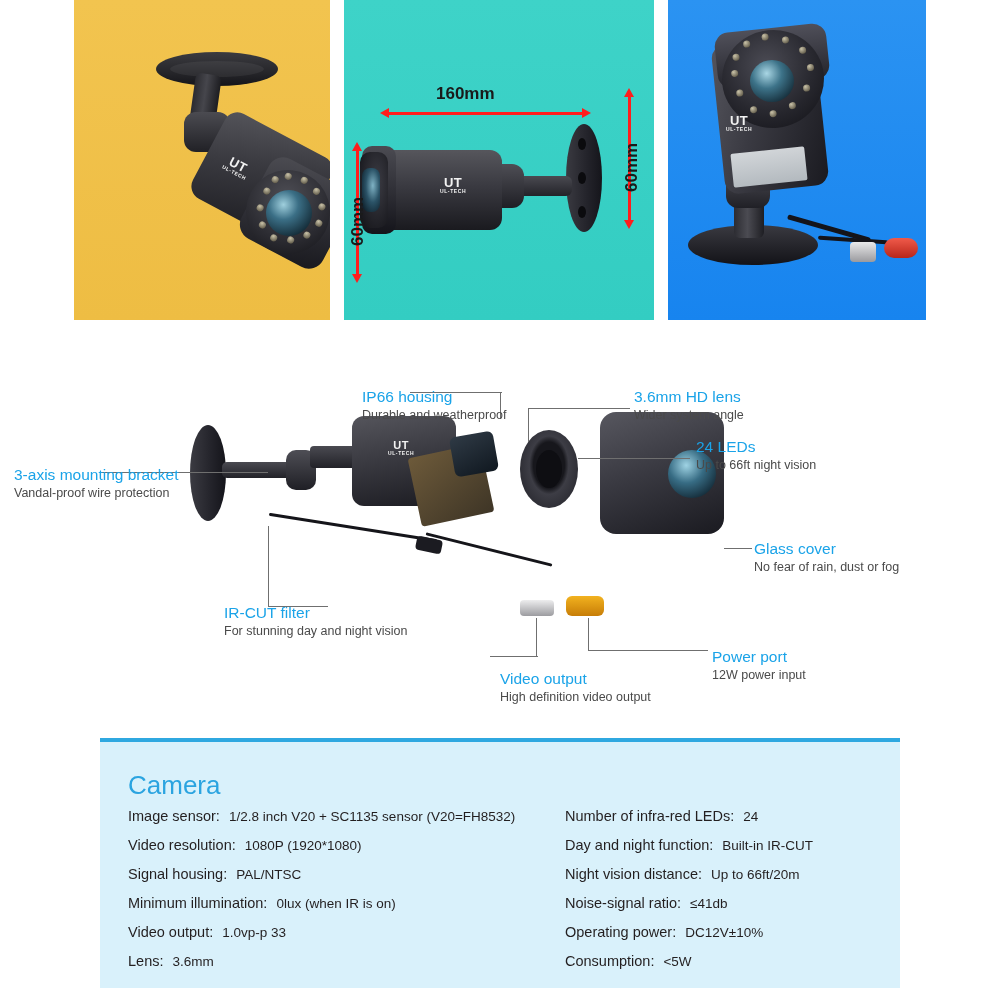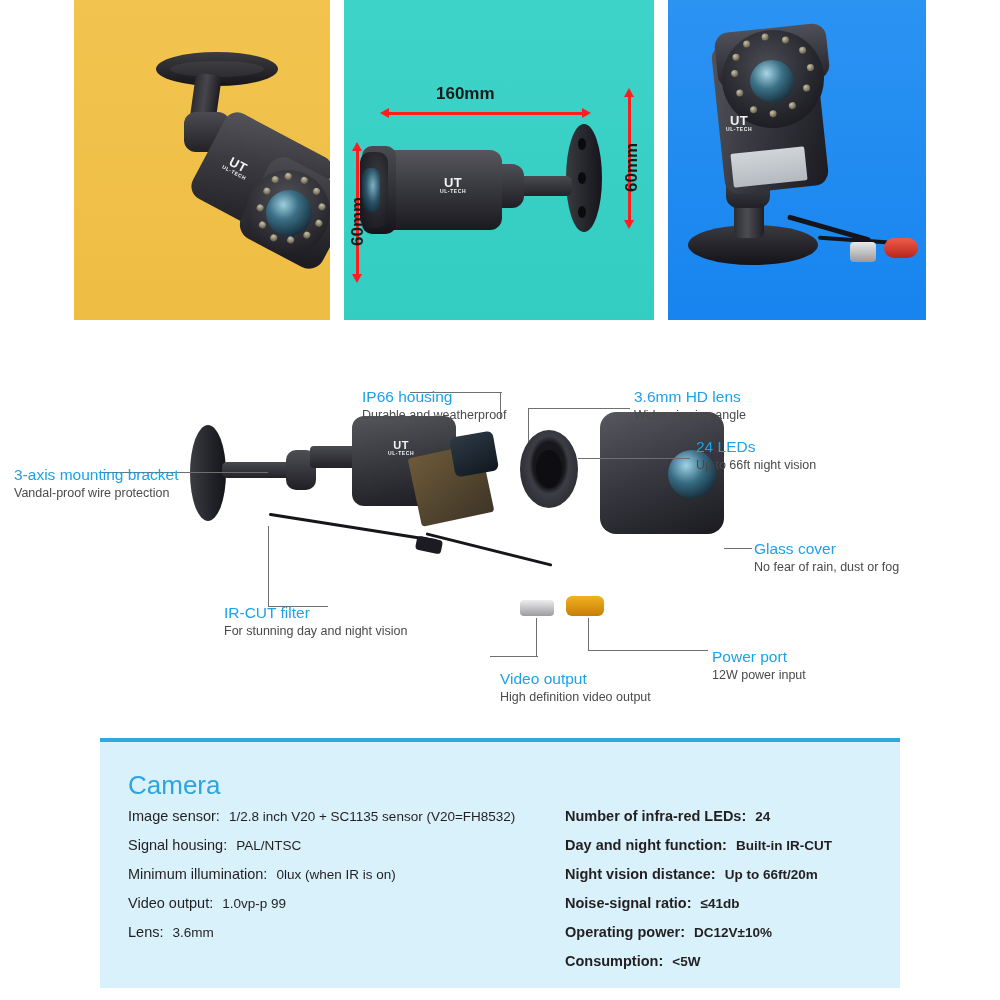--- a/index.html
+++ b/index.html
@@ -275,21 +275,21 @@
     position: absolute; left: 100px; top: 738px; width: 800px; height: 250px;
     background: #d9f1fb; border-top: 4px solid #2fa8e0;
   }
   .spec-title {
     position: absolute; left: 28px; top: 28px;
     color: #2ba4e0; font-size: 26px; font-family: "Liberation Sans", sans-serif;
   }
   .spec-cols { position: absolute; left: 0; top: 66px; width: 800px; display: flex; }
   .spec-col { }
   .spec-col.left { width: 455px; padding-left: 28px; }
-  .spec-col.right { width: 345px; padding-left: 10px; font-weight: bold; }
+  .spec-col.right { width: 345px; padding-left: 10px; }
   .spec-row { display: flex; align-items: baseline; margin-bottom: 13px; }
   .spec-label {
     color: #231f20; font-size: 14.5px; white-space: nowrap;
     font-family: "Liberation Sans", sans-serif;
   }
   .spec-value {
     color: #231f20; font-size: 13.5px; white-space: nowrap; margin-left: 9px;
     font-family: "Liberation Sans", sans-serif;
   }
 </style>
@@ -429,21 +429,21 @@
     <div class="lead" style="left:490px; top:326px; width:48px;"></div>
     <div class="lead" style="left:588px; top:288px; width:1px; height:32px;"></div>
     <div class="lead" style="left:588px; top:320px; width:120px;"></div>
 
     <div class="callout" style="left:362px; top:30px;margin-top:28px;">
       <div class="title">IP66 housing</div>
       <div class="sub">Durable and weatherproof</div>
     </div>
     <div class="callout" style="left:634px; top:58px;">
       <div class="title">3.6mm HD lens</div>
-      <div class="sub">Wider viewing angle</div>
+      <div class="sub">Wider system angle</div>
     </div>
     <div class="callout" style="left:696px; top:108px;">
       <div class="title">24 LEDs</div>
       <div class="sub">Up to 66ft night vision</div>
     </div>
     <div class="callout" style="left:14px; top:136px;">
       <div class="title">3-axis mounting bracket</div>
       <div class="sub">Vandal-proof wire protection</div>
     </div>
     <div class="callout" style="left:224px; top:274px;">
@@ -467,30 +467,34 @@
   <div class="spec-panel">
     <div class="spec-title">Camera</div>
     <div class="spec-cols">
 
       <div class="spec-col left">
         <div class="spec-row">
           <span class="spec-label">Image sensor:</span>
           <span class="spec-value">1/2.8 inch V20 + SC1135 sensor  (V20=FH8532)</span>
         </div>
         <div class="spec-row">
+          <span class="spec-label">Video resolution:</span>
+          <span class="spec-value">1080P (1920*1080)</span>
+        </div>
+        <div class="spec-row">
           <span class="spec-label">Signal housing:</span>
           <span class="spec-value">PAL/NTSC</span>
         </div>
         <div class="spec-row">
           <span class="spec-label">Minimum illumination:</span>
           <span class="spec-value">0lux (when IR is on)</span>
         </div>
         <div class="spec-row">
           <span class="spec-label">Video output:</span>
-          <span class="spec-value">1.0vp-p 99</span>
+          <span class="spec-value">1.0vp-p 33</span>
         </div>
         <div class="spec-row">
           <span class="spec-label">Lens:</span>
           <span class="spec-value">3.6mm</span>
         </div>
       </div>
 
       <div class="spec-col right">
         <div class="spec-row">
           <span class="spec-label">Number of infra-red LEDs:</span>

